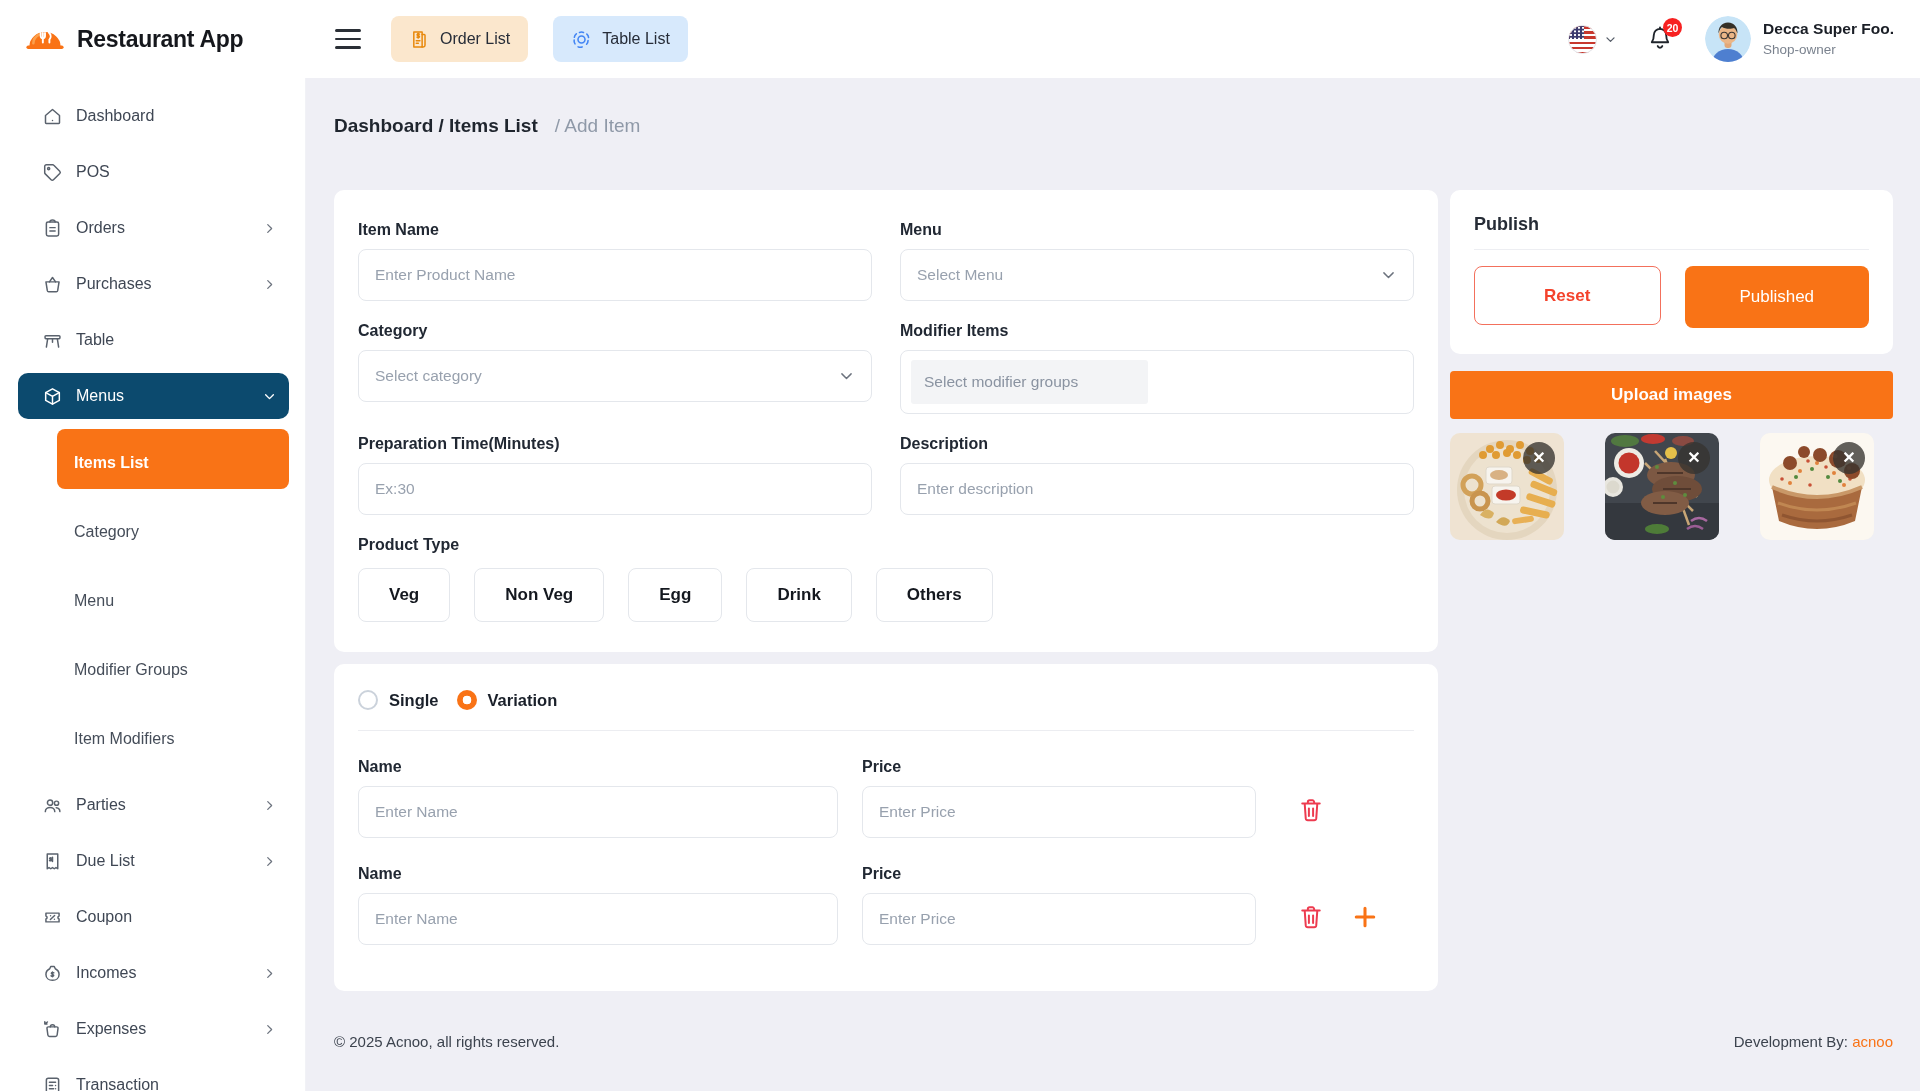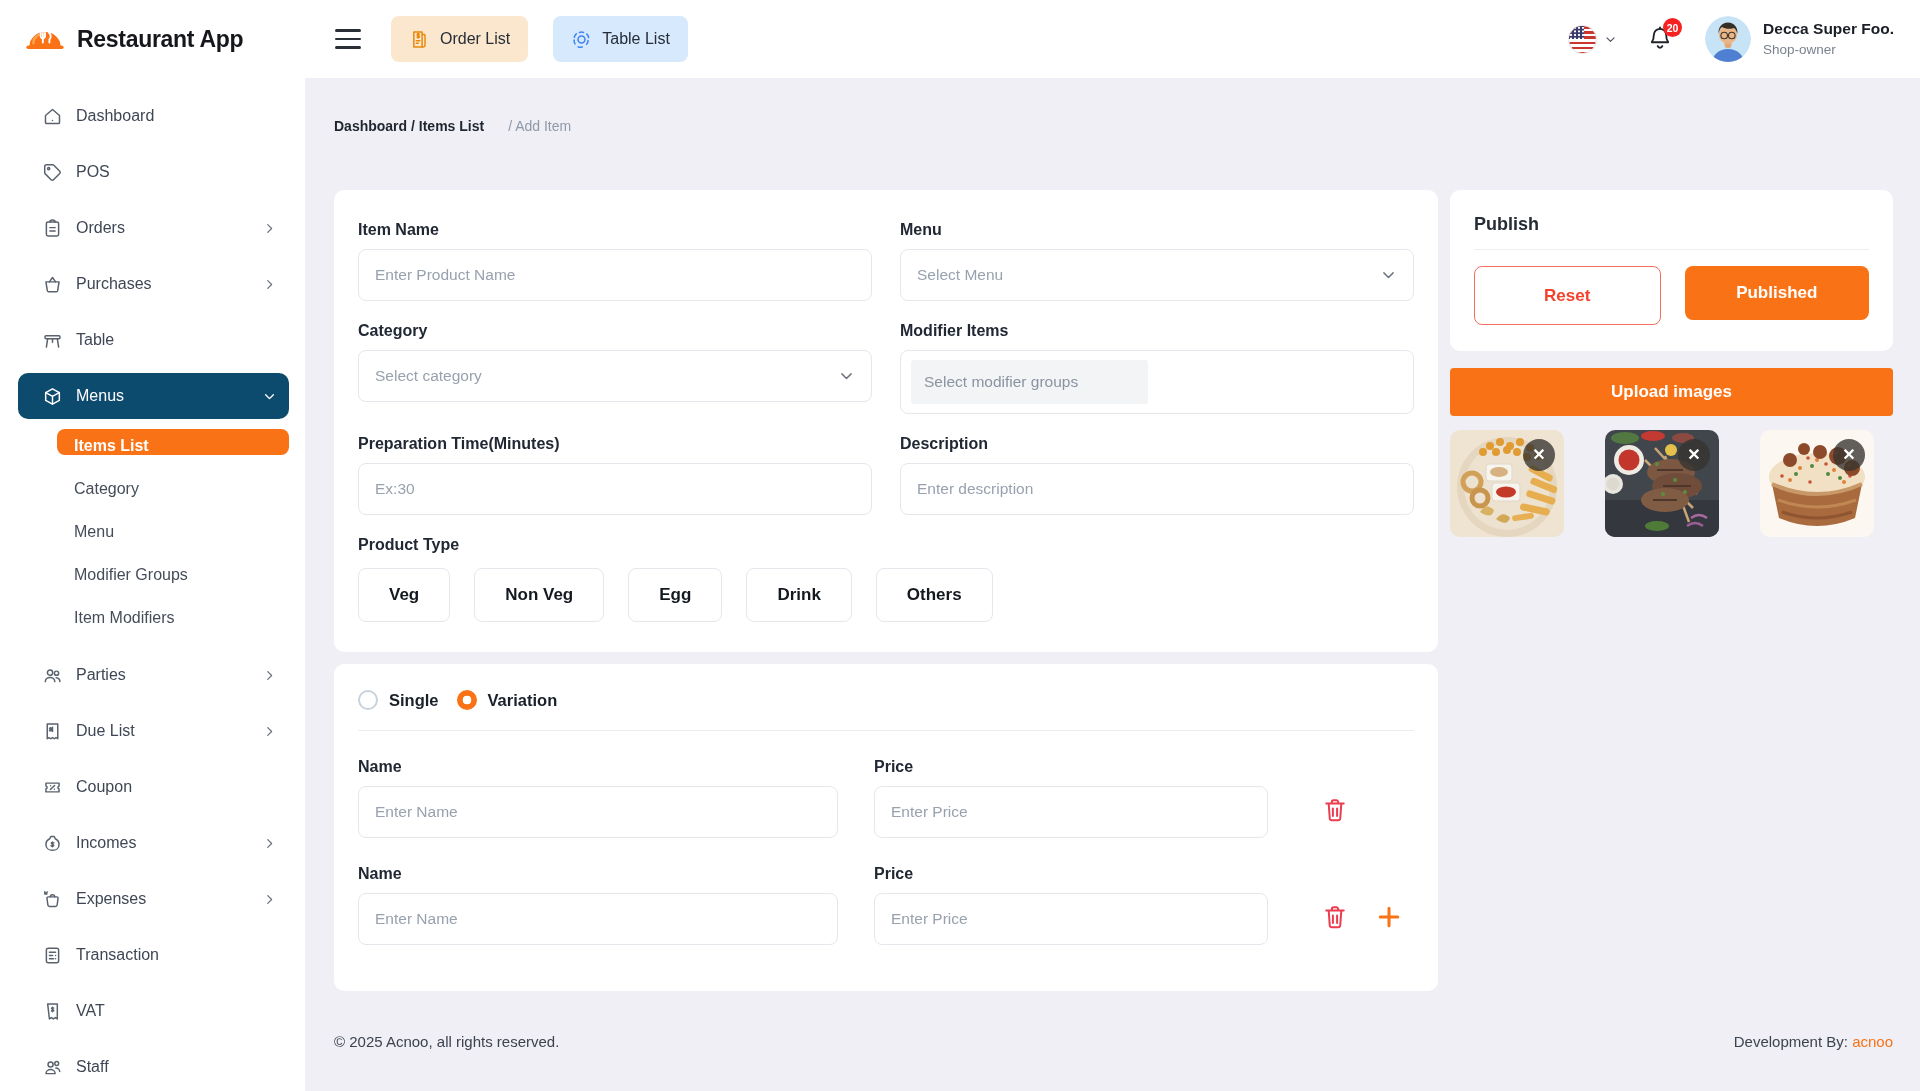--- a/index.html
+++ b/index.html
@@ -33,26 +33,26 @@
   .user-role{font-size:13.5px;color:#7A828E;margin-top:3px}
   
   .sidebar{position:absolute;top:78px;left:0;width:306px;bottom:0;background:#fff;overflow:hidden;border-right:1px solid #F1F2F6}
   .sidebar ul{list-style:none;margin:15px 0 0;padding:0}
   .s-item{display:flex;align-items:center;height:46px;margin:0 16px 10px 18px;padding:0 12px 0 24px;border-radius:10px;cursor:pointer}
   .s-item .icn{width:21px;height:21px;color:#5A626D;flex:none}
   .s-item .lbl{margin-left:13px;font-size:16px;font-weight:500;color:#3F4754}
   .s-item .chev{margin-left:auto;width:15px;height:15px;color:#6C737E}
   .s-item.active{background:#0c4a6e}
   .s-item.active .icn,.s-item.active .lbl,.s-item.active .chev{color:#fff}
-  .s-sub{display:flex;align-items:center;height:26px;margin:0 16px 17px 57px;padding:8px 12px 0 17px;border-radius:8px;font-size:16px;font-weight:500;color:#454D59;cursor:pointer}
+  .s-sub{display:flex;align-items:center;height:60px;margin:0 16px 9px 57px;padding:8px 12px 0 17px;border-radius:8px;font-size:16px;font-weight:500;color:#454D59;cursor:pointer}
   .s-sub.active{background:#F97316;color:#fff;font-weight:600}
   .sub-gap{height:8px}
   
   .main{position:absolute;left:306px;top:78px;right:0;bottom:0;padding:34px 27px 0 28px;overflow:hidden}
-  .breadcrumb{display:flex;gap:24px;font-size:14px;line-height:28px}
+  .breadcrumb{display:flex;gap:17px;font-size:19px;line-height:28px}
   .bc-trail{font-weight:700;color:#1F252E}
   .bc-current{color:#8F99A8;font-weight:500}
   .content-row{display:flex;gap:12px;margin-top:50px;align-items:flex-start}
   .left-col{width:1104px;flex:none}
   .right-col{width:443px;flex:none}
   .card{background:#fff;border-radius:10px}
   .card1{padding:30px 24px 30px}
   .fgrid{display:grid;grid-template-columns:1fr 1fr;column-gap:28px}
   .field{margin-bottom:20px}
   .flabel{display:block;font-size:16px;font-weight:700;color:#212833;line-height:19px;margin-bottom:10px}
@@ -65,32 +65,32 @@
   .ptype-row{display:flex;gap:24px;margin-top:4px}
   .ptype-btn{height:54px;padding:0 30px;border:1px solid #E4E7EC;background:#fff;border-radius:8px;font-size:17px;font-weight:700;color:#14181F;cursor:pointer}
   
   .card2{margin-top:12px;padding:26px 24px 46px}
   .radio-row{display:flex;align-items:center;gap:18px}
   .radio{display:flex;align-items:center;gap:11px;cursor:pointer}
   .rdot{width:20px;height:20px;border-radius:50%;border:2px solid #CBD2DB;background:#fff;flex:none}
   .rdot.checked{border:none;background:radial-gradient(circle,#fff 0 4.2px,#F97316 4.6px)}
   .radio span{font-size:16.5px;font-weight:700;color:#1A202A}
   .div-line{border:none;border-top:1px solid #ECEDF1;margin:20px 0 0}
-  .var-row{display:grid;grid-template-columns:480px 394px auto;column-gap:36px;align-items:end;margin-top:26px}
+  .var-row{display:grid;grid-template-columns:480px 394px auto;column-gap:24px;align-items:end;margin-top:26px}
   .var-icons{height:56px;display:flex;align-items:center;gap:24px;margin-left:16px}
   .icon-btn{width:30px;height:30px;background:none;border:none;padding:0;cursor:pointer;color:#ED3B4F;display:flex;align-items:center;justify-content:center}
   .icon-btn.plus{color:#F97316}
   .icon-btn svg{width:28px;height:28px}
   
   .publish-card{padding:24px 24px 26px;background:#fff;border-radius:10px}
   .publish-title{font-size:18px;font-weight:600;color:#262C36;line-height:20px}
   .publish-card hr{border:none;border-top:1px solid #EDEEF2;margin:15px 0 16px}
   .pub-btns{display:flex;gap:24px}
   .btn-reset{flex:1;height:59px;border:1.5px solid #F3705C;background:#fff;color:#F4432C;font-size:17px;font-weight:700;border-radius:8px;cursor:pointer}
-  .btn-published{flex:1;height:54px;border:none;background:#F97316;color:#fff;font-size:17px;font-weight:700;border-radius:8px;cursor:pointer}
+  .btn-published{flex:1;height:62px;border:none;background:#F97316;color:#fff;font-size:17px;font-weight:400;border-radius:8px;cursor:pointer}
   .upload-btn{margin-top:17px;width:100%;height:48px;background:#F97316;color:#fff;font-size:17px;font-weight:700;border:none;border-radius:4px;cursor:pointer}
   .imgs-row{display:flex;gap:41px;margin-top:14px}
   .thumb{width:114px;height:107px;border-radius:10px;position:relative;overflow:hidden;flex:none;background:#eee}
   .thumb>svg{display:block;width:100%;height:100%}
   .img-x{position:absolute;top:9px;right:9px;width:32px;height:32px;border-radius:50%;background:rgba(54,51,48,.78);border:none;color:#fff;font-size:16px;font-weight:700;cursor:pointer;display:flex;align-items:center;justify-content:center;padding:0;line-height:1}
   
   .footer{display:flex;justify-content:space-between;margin-top:42px;font-size:15px;color:#3C434E}
   .dev-link{color:#F97316;cursor:pointer}
 </style>
 </head>

